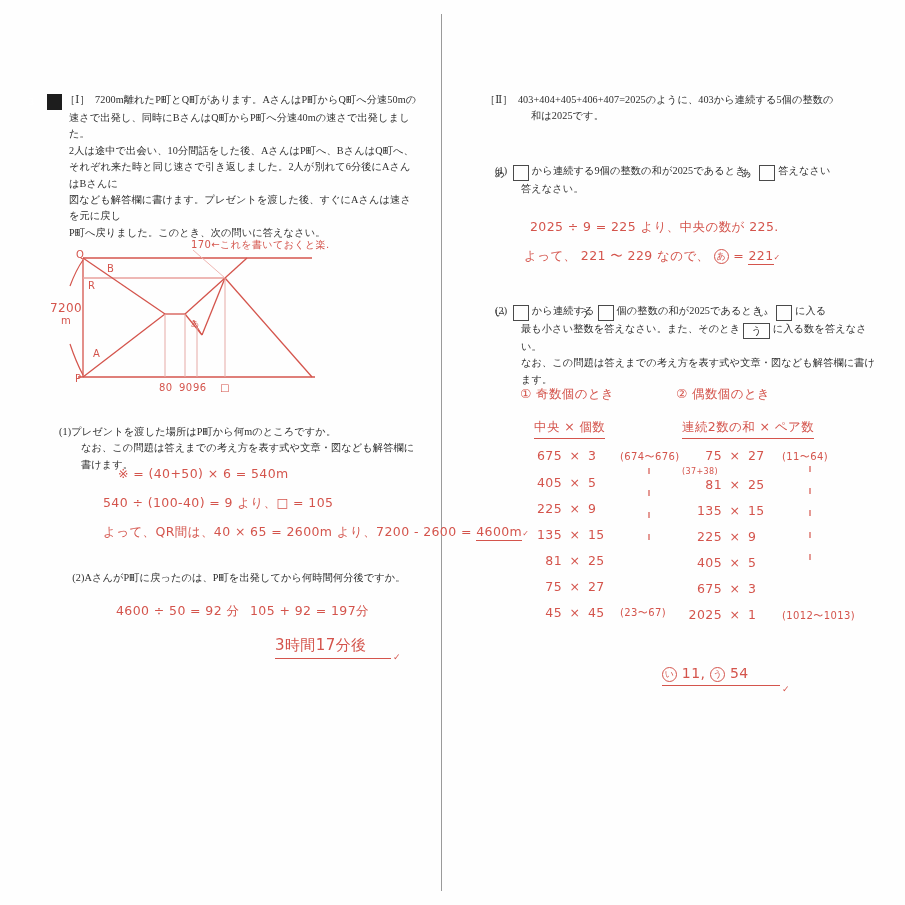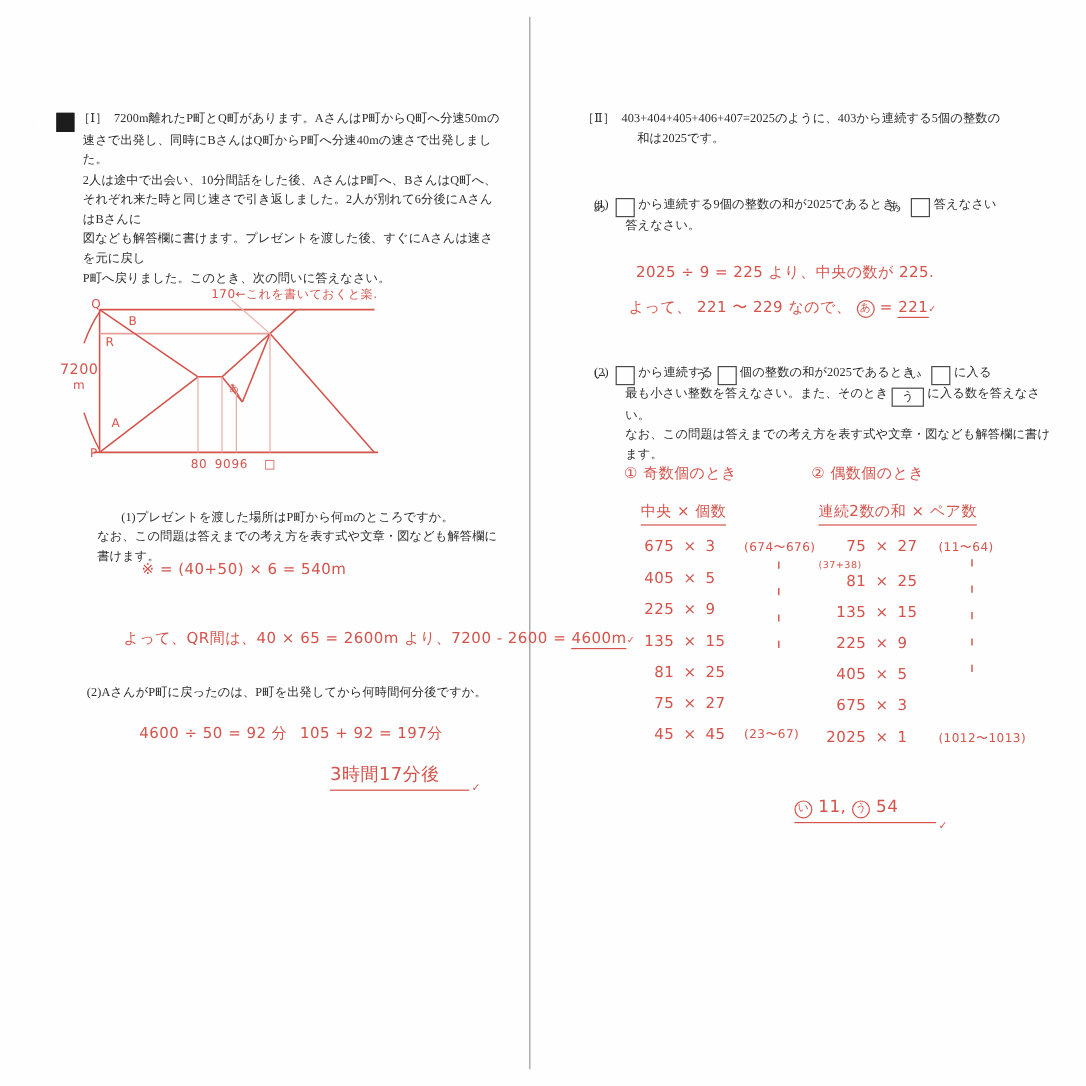--- a/index.html
+++ b/index.html
@@ -184,38 +184,39 @@
       <div class="abs hand hand-sm" style="left:26px; top:13px;">Q</div>
       <div class="abs hand hand-sm" style="left:57px; top:27px;">B</div>
       <div class="abs hand hand-sm" style="left:38px; top:44px;">R</div>
       <div class="abs hand hand-sm" style="left:43px; top:112px;">A</div>
       <div class="abs hand hand-sm" style="left:25px; top:137px;">P</div>
 
       <div class="abs hand" style="left:-1px; top:66px; line-height:12px; text-align:center; width:34px;">
         <span style="font-size:12px;">7200</span><br><span style="font-size:10px;">m</span>
       </div>
 
-      <div class="abs hand hand-sm" style="left:126px; top:2px;">170←これを書いておくと楽.</div>
+      <div class="abs hand hand-sm" style="left:141px; top:2px;">170←これを書いておくと楽.</div>
 
       <div class="abs hand hand-xs" style="left:141px; top:82px;">あ</div>
 
       <div class="abs hand hand-sm" style="left:109px; top:146px;">80</div>
       <div class="abs hand hand-sm" style="left:129px; top:146px;">90</div>
       <div class="abs hand hand-sm" style="left:143px; top:146px;">96</div>
       <div class="abs hand hand-sm" style="left:170px; top:146px;">□</div>
     </div>
 
     <div class="abs printed" style="left:39px; top:424px; width:360px;">
-      <div class="indent-hang" style="padding-left:22px; text-indent:-22px;margin-left:42px;">
+      <div class="indent-hang" style="padding-left:22px; text-indent:-22px;">
         <span>(1)</span><span>プレゼントを渡した場所はP町から何mのところですか。</span>
       </div>
       <div style="padding-left:22px;">なお、この問題は答えまでの考え方を表す式や文章・図なども解答欄に書けます。</div>
     </div>
 
     <div class="abs hand" style="left:98px; top:466px;">※ = (40+50) × 6 = 540m</div>
+    <div class="abs hand" style="left:83px; top:495px;">540 ÷ (100-40) = 9 より、□ = 105</div>
     <div class="abs hand" style="left:83px; top:524px;">
       <span>よって、QR間は、40 × 65 = 2600m より、7200 - 2600 =</span>
       <span class="uline">4600m</span><span class="hand-xs">✓</span>
     </div>
 
     <div class="abs printed" style="left:39px; top:570px; width:360px;text-align:center;">
       <div class="indent-hang" style="padding-left:22px; text-indent:-22px;">
         <span>(2)</span><span>AさんがP町に戻ったのは、P町を出発してから何時間何分後ですか。</span>
       </div>
     </div>

